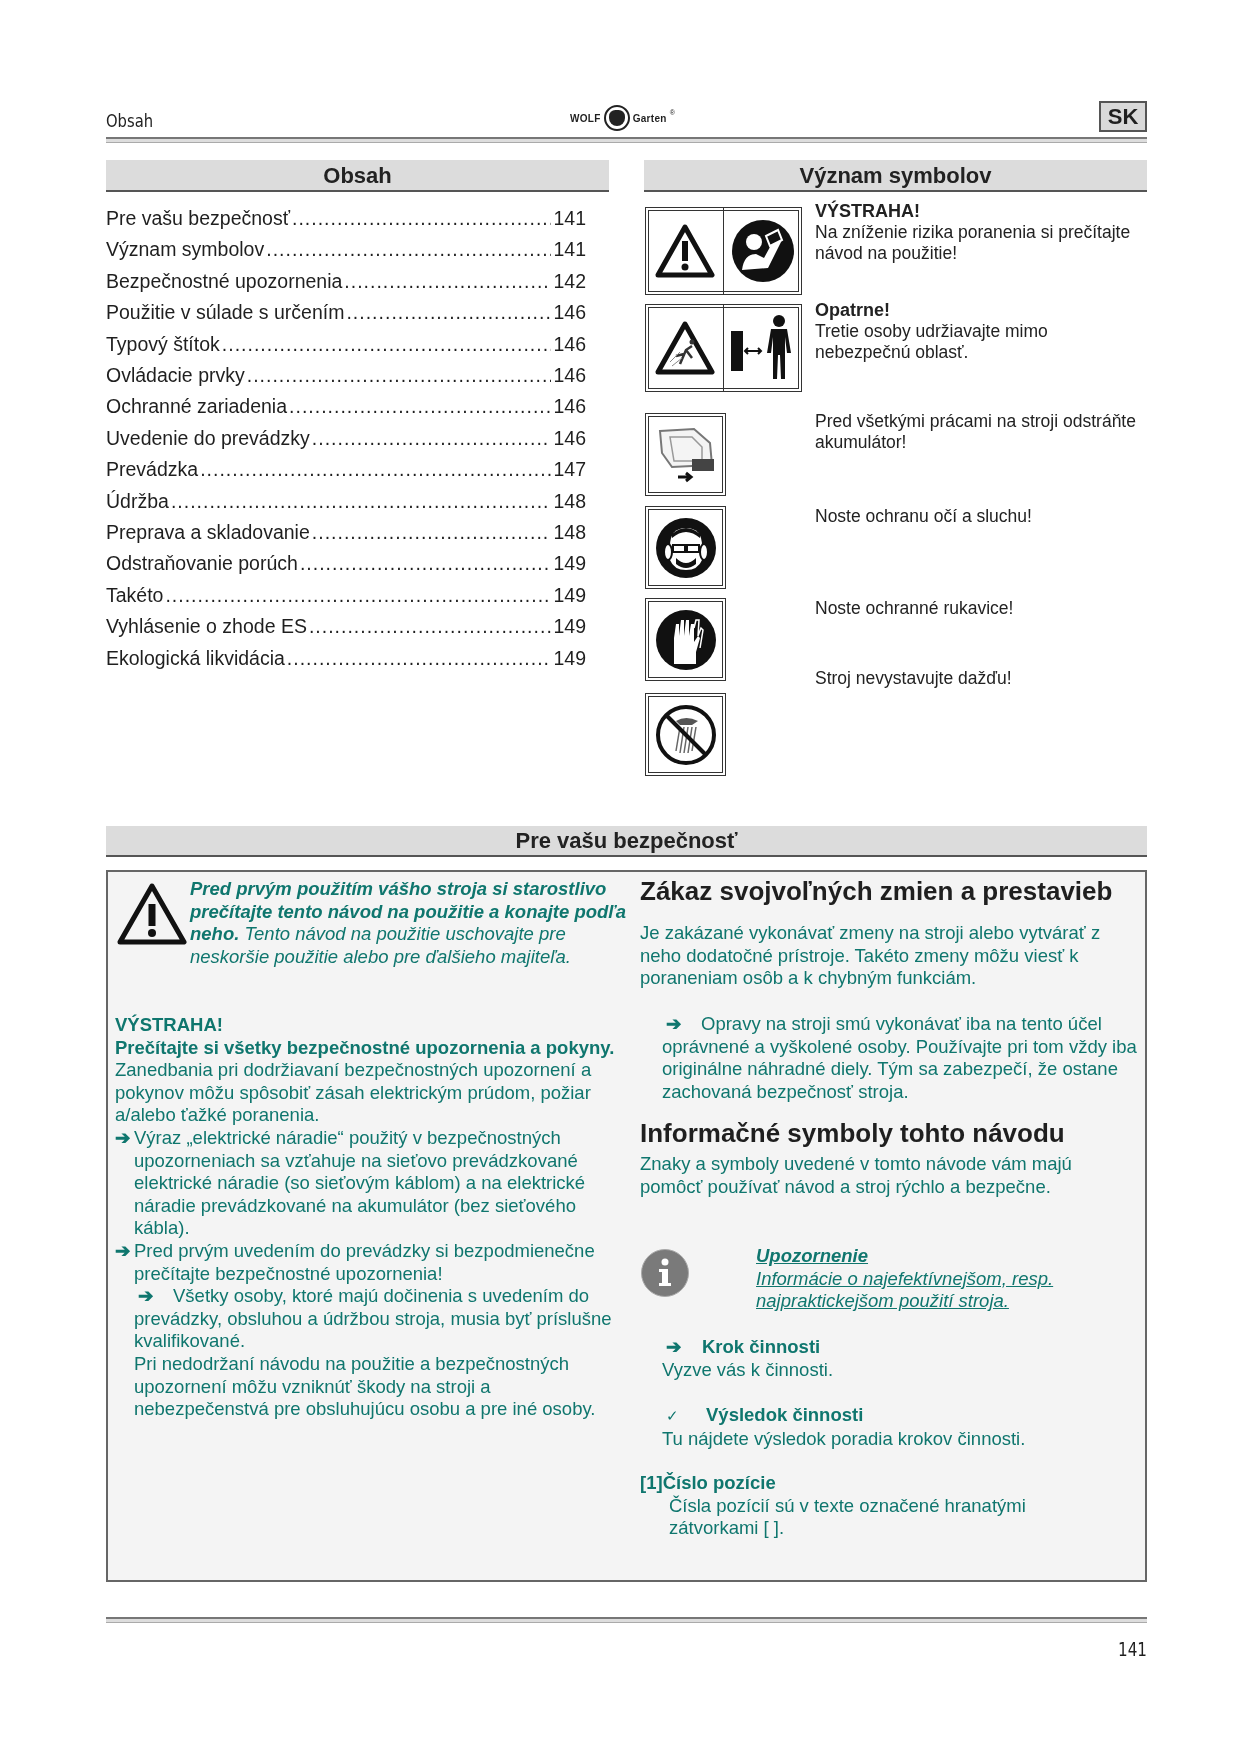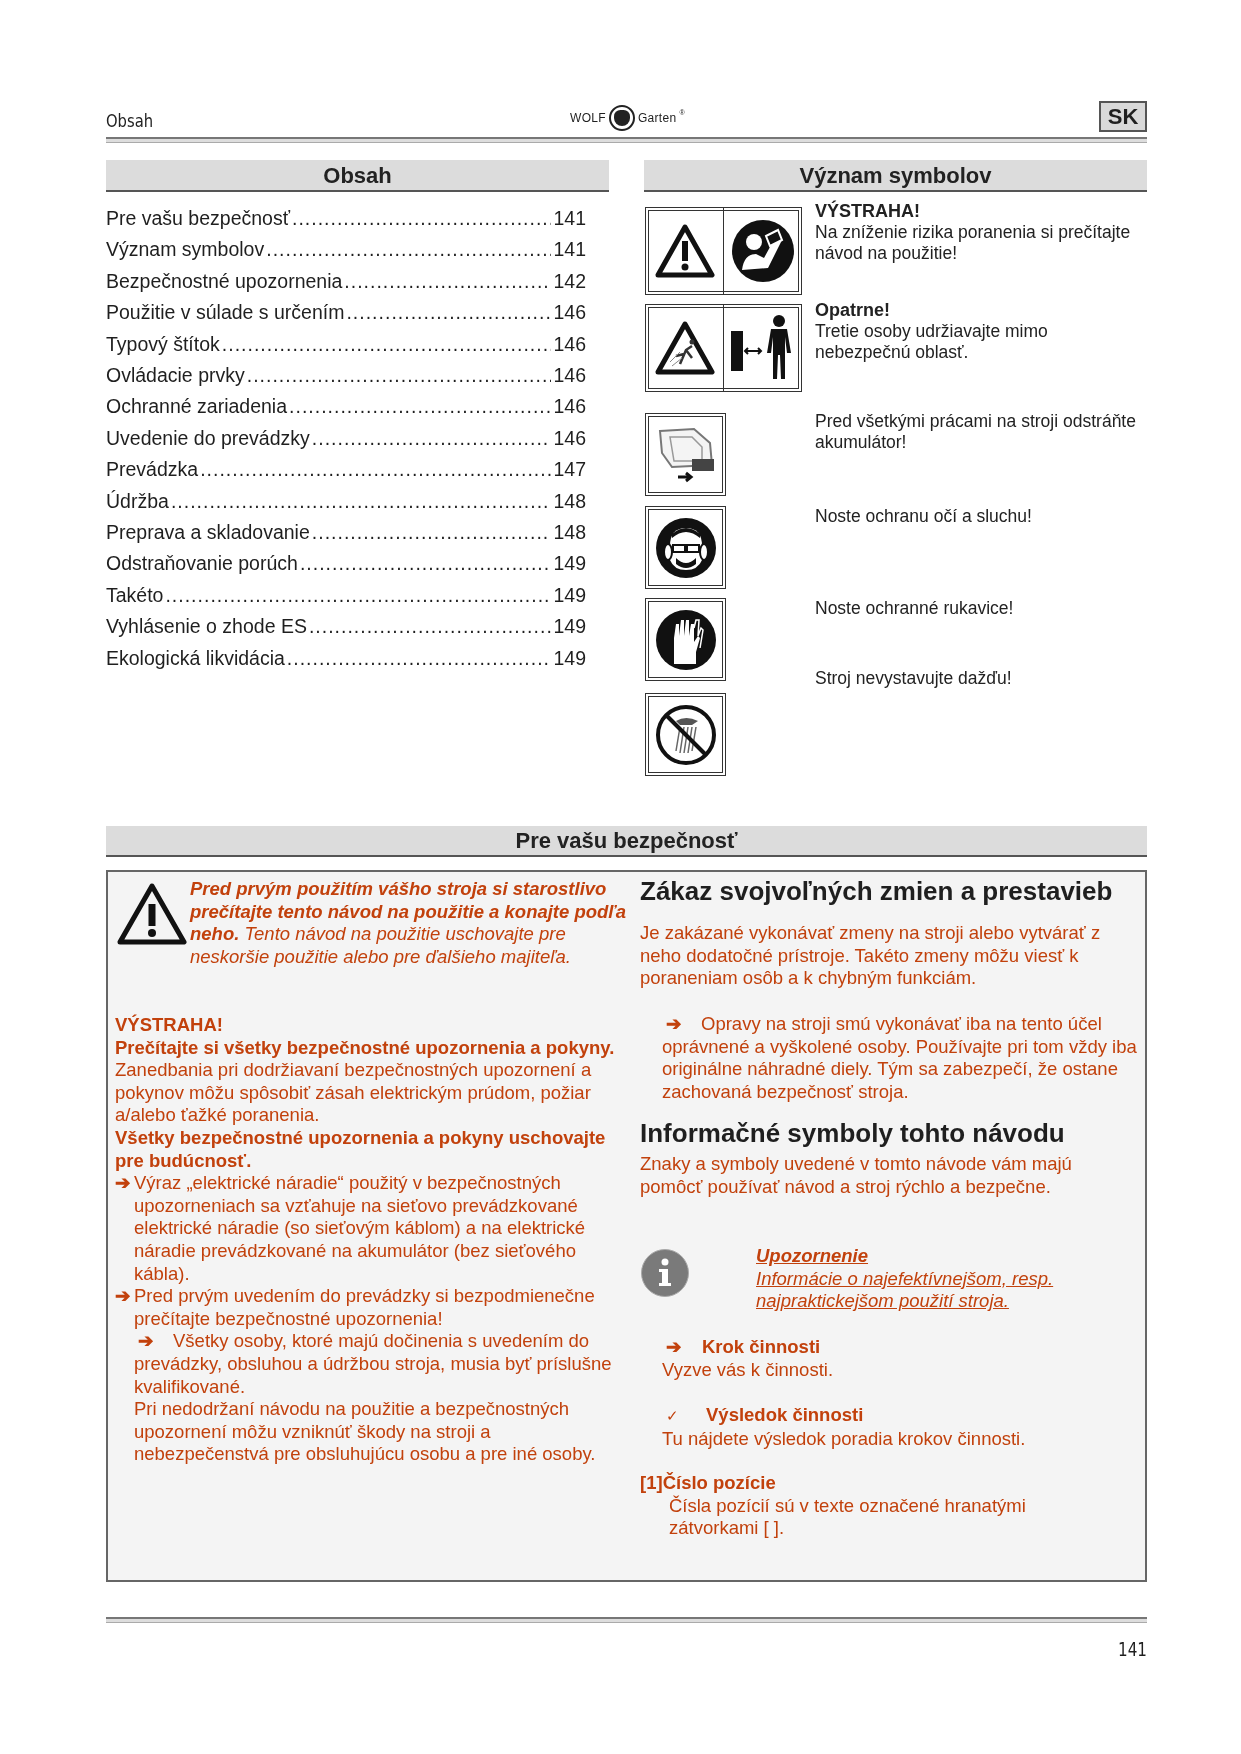--- a/index.html
+++ b/index.html
@@ -1,42 +1,42 @@
 <!DOCTYPE html>
 <html><head>
 <meta charset="utf-8">
 <style>
   html, body { margin:0; padding:0; }
   body { width:1241px; height:1754px; background:#ffffff; position:relative; overflow:hidden;
          font-family:"Liberation Sans", sans-serif; color:#1f1f1f; }
   .abs { position:absolute; }
   .hdr-title { left:106px; top:110px; font-family:"DejaVu Sans", sans-serif; font-size:18px; transform:scaleX(0.82); transform-origin:left; color:#222; }
   .logo { left:570px; top:103px; height:30px; display:flex; align-items:center; gap:3px; }
-  .logo .w { font-weight:normal; font-size:12px; letter-spacing:0.3px; }
+  .logo .w { font-weight:bold; font-size:10px; letter-spacing:0.3px; }
   .logo .circle { width:26px; height:26px; border:2px solid #222; border-radius:50%; display:flex; align-items:center; justify-content:center; box-sizing:border-box; }
   .logo .circle span { width:16px; height:16px; background:#222; border-radius:40% 40% 50% 50%; display:block; }
   .lang { left:1099px; top:101px; width:48px; height:31px; border:2px solid #555; background:#d9d9d9; box-sizing:border-box;
           font-weight:bold; font-size:22px; text-align:center; line-height:28px; }
   .dbl-rule { height:3px; border-top:2px solid #777; border-bottom:1px solid #aaa; background:#ddd; }
   .sec-bar { background:#dcdcdc; border-bottom:2px solid #555; box-sizing:border-box; text-align:center;
              font-weight:bold; font-size:22px; color:#222; }
   .toc { left:106px; top:203px; width:480px; font-size:19.5px; line-height:31.4px; }
   .toc-row { display:flex; align-items:baseline; white-space:nowrap; }
   .toc-row .t { flex:0 0 auto; }
   .toc-row .dots { flex:1 1 auto; overflow:hidden; margin:0 2px; }
   .toc-row .dots::before { content:"................................................................................................................"; letter-spacing:1px; }
   .toc-row .p { flex:0 0 auto; }
   .sym-row { position:absolute; left:645px; }
   .iconbox { border:1px solid #333; outline:1px solid #333; outline-offset:-4px; box-sizing:border-box; background:#fff; display:flex; }
   .iconbox .cell { flex:1; display:flex; align-items:center; justify-content:center; }
   .iconbox .cell + .cell { border-left:1px solid #333; }
   .sym-text { position:absolute; left:815px; font-size:17.5px; line-height:21px; color:#222; width:330px; }
   .sym-text b { font-size:18px; }
   .safety-box { left:106px; top:870px; width:1041px; height:712px; border:2px solid #666; box-sizing:border-box; background:#f4f4f4; }
-  .txt { font-size:18.5px; line-height:22.6px; color:#c2410c; }
+  .txt { font-size:18.5px; line-height:22.6px; color:#0f766e; }
   .ital { font-style:italic; }
   .bold { font-weight:bold; }
   .arrow { font-weight:bold; }
   .h-right { font-weight:bold; font-size:26px; }
 </style>
 </head>
 <body>
 
 <div class="abs hdr-title">Obsah</div>
 <div class="abs logo">
@@ -256,21 +256,20 @@
       <circle cx="36" cy="51" r="4" fill="#111"></circle>
     </svg>
 </div>
 <div class="abs txt ital" style="left:190px;top:878px;width:440px;">
   <b>Pred prvým použitím vášho stroja si starostlivo prečítajte tento návod na použitie a konajte podľa neho.</b><span> Tento návod na použitie uschovajte pre neskoršie použitie alebo pre ďalšieho majiteľa.</span>
 </div>
 
 <div class="abs txt" style="left:115px;top:1014px;width:500px;">
   <div class="bold">VÝSTRAHA!</div>
   <div><b>Prečítajte si všetky bezpečnostné upozornenia a pokyny.</b><span> Zanedbania pri dodržiavaní bezpečnostných upozornení a pokynov môžu spôsobiť zásah elektrickým prúdom, požiar a/alebo ťažké poranenia.</span></div>
-  <div class="bold">Všetky bezpečnostné upozornenia a pokyny uschovajte pre budúcnosť.</div>
   <div style="display:flex;">
     <span class="arrow" style="width:19px;flex:0 0 19px;">➔</span>
     <span>Výraz „elektrické náradie“ použitý v bezpečnostných upozorneniach sa vzťahuje na sieťovo prevádzkované elektrické náradie (so sieťovým káblom) a na elektrické náradie prevádzkované na akumulátor (bez sieťového kábla).</span>
   </div>
   <div style="display:flex;">
     <span class="arrow" style="width:19px;flex:0 0 19px;">➔</span>
     <span>Pred prvým uvedením do prevádzky si bezpodmienečne prečítajte bezpečnostné upozornenia!</span>
   </div>
   <div style="padding-left:19px;text-indent:0;">
     <span class="arrow" style="display:inline-block;width:35px;padding-left:4px;">➔</span><span>Všetky osoby, ktoré majú dočinenia s uvedením do prevádzky, obsluhou a údržbou stroja, musia byť príslušne kvalifikované.</span>

